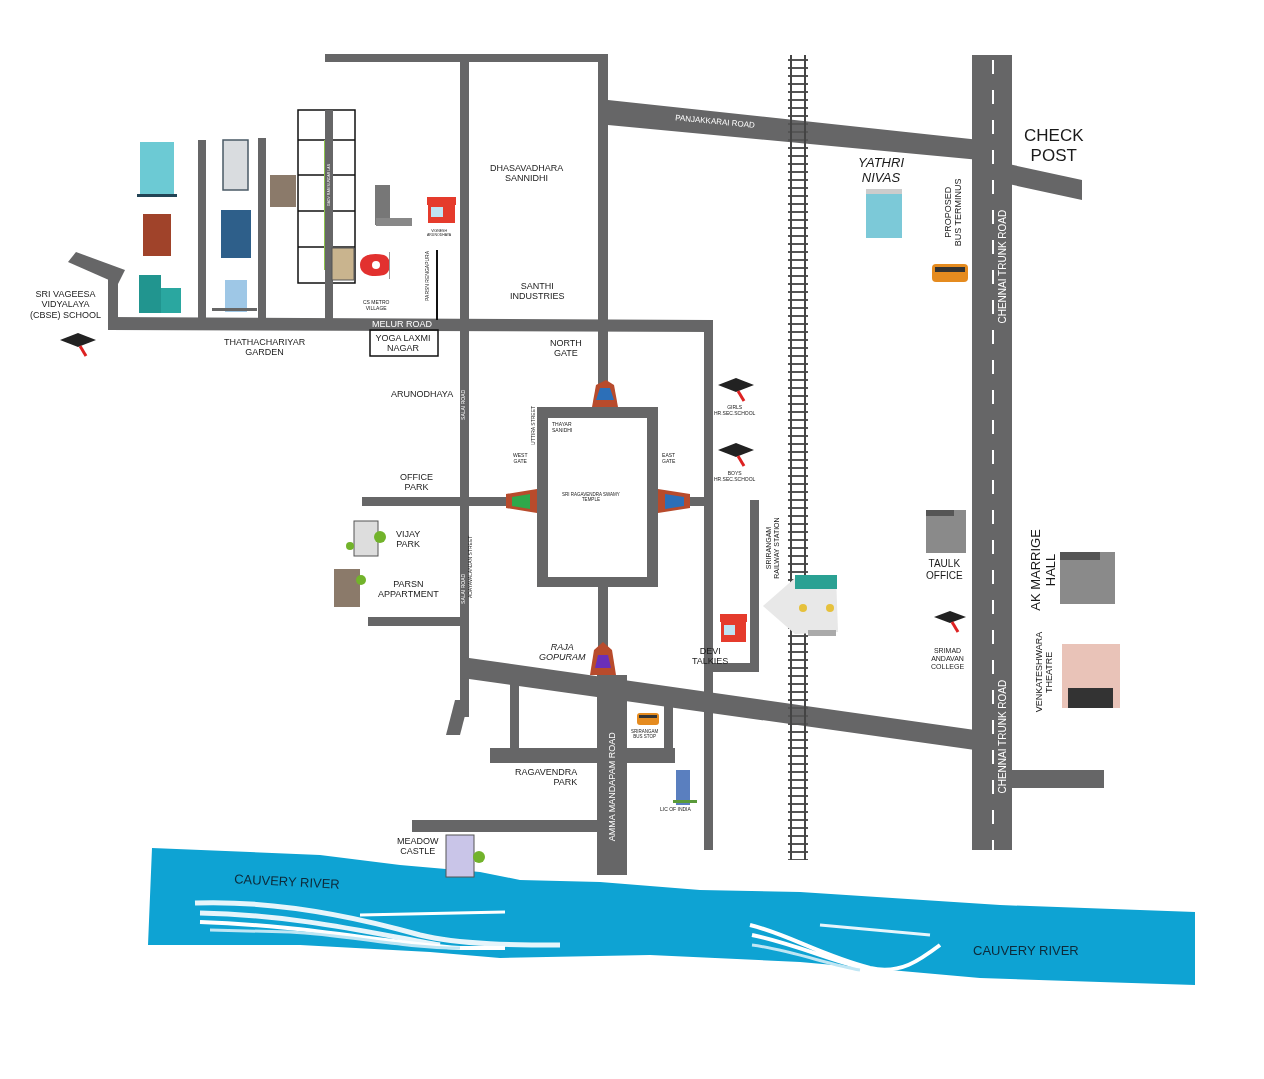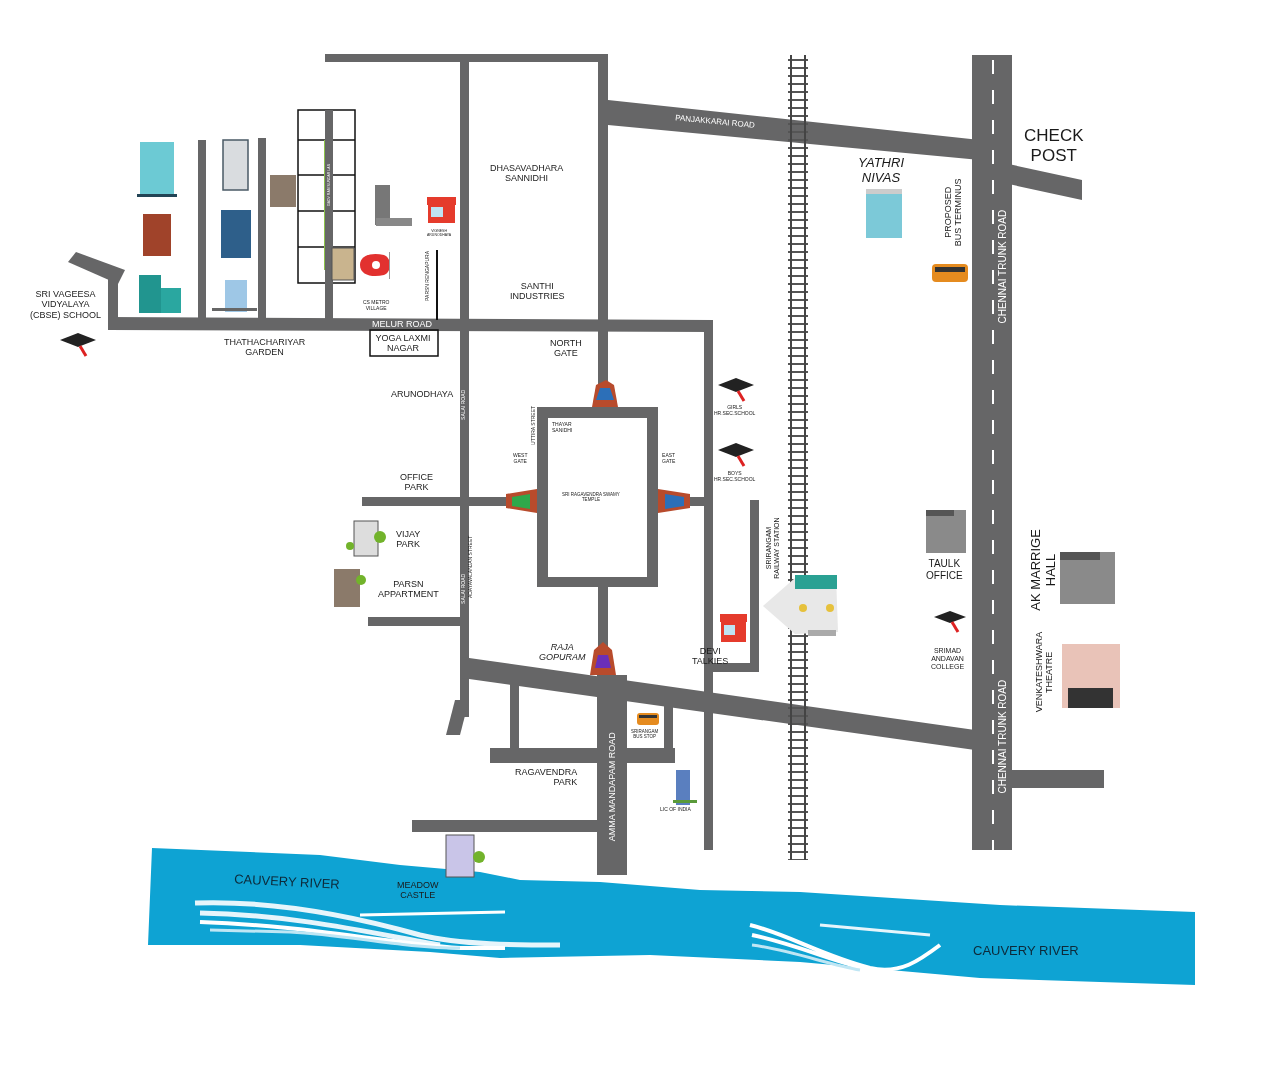--- a/index.html
+++ b/index.html
@@ -360,21 +360,21 @@
     </div>
 <div class="lbl" style="left:631px;top:729px;font-size:4.5px;">
       <div>SRIRANGAM</div>
       <div>BUS STOP</div>
     </div>
 <div class="lbl s9" style="left:515px;top:767px;text-align:right;">
       <div>RAGAVENDRA</div>
       <div>PARK</div>
     </div>
 <div class="lbl s5" style="left:660px;top:807px;">LIC OF INDIA</div>
-<div class="lbl s9" style="left:397px;top:880px;">
+<div class="lbl s9" style="left:397px;top:836px;">
       <div>MEADOW</div>
       <div>CASTLE</div>
     </div>
 <div class="lbl s11" style="left:926px;top:558px;">
       <div>TAULK</div>
       <div>OFFICE</div>
     </div>
 <div class="lbl s7" style="left:931px;top:647px;">
       <div>SRIMAD</div>
       <div>ANDAVAN</div>

